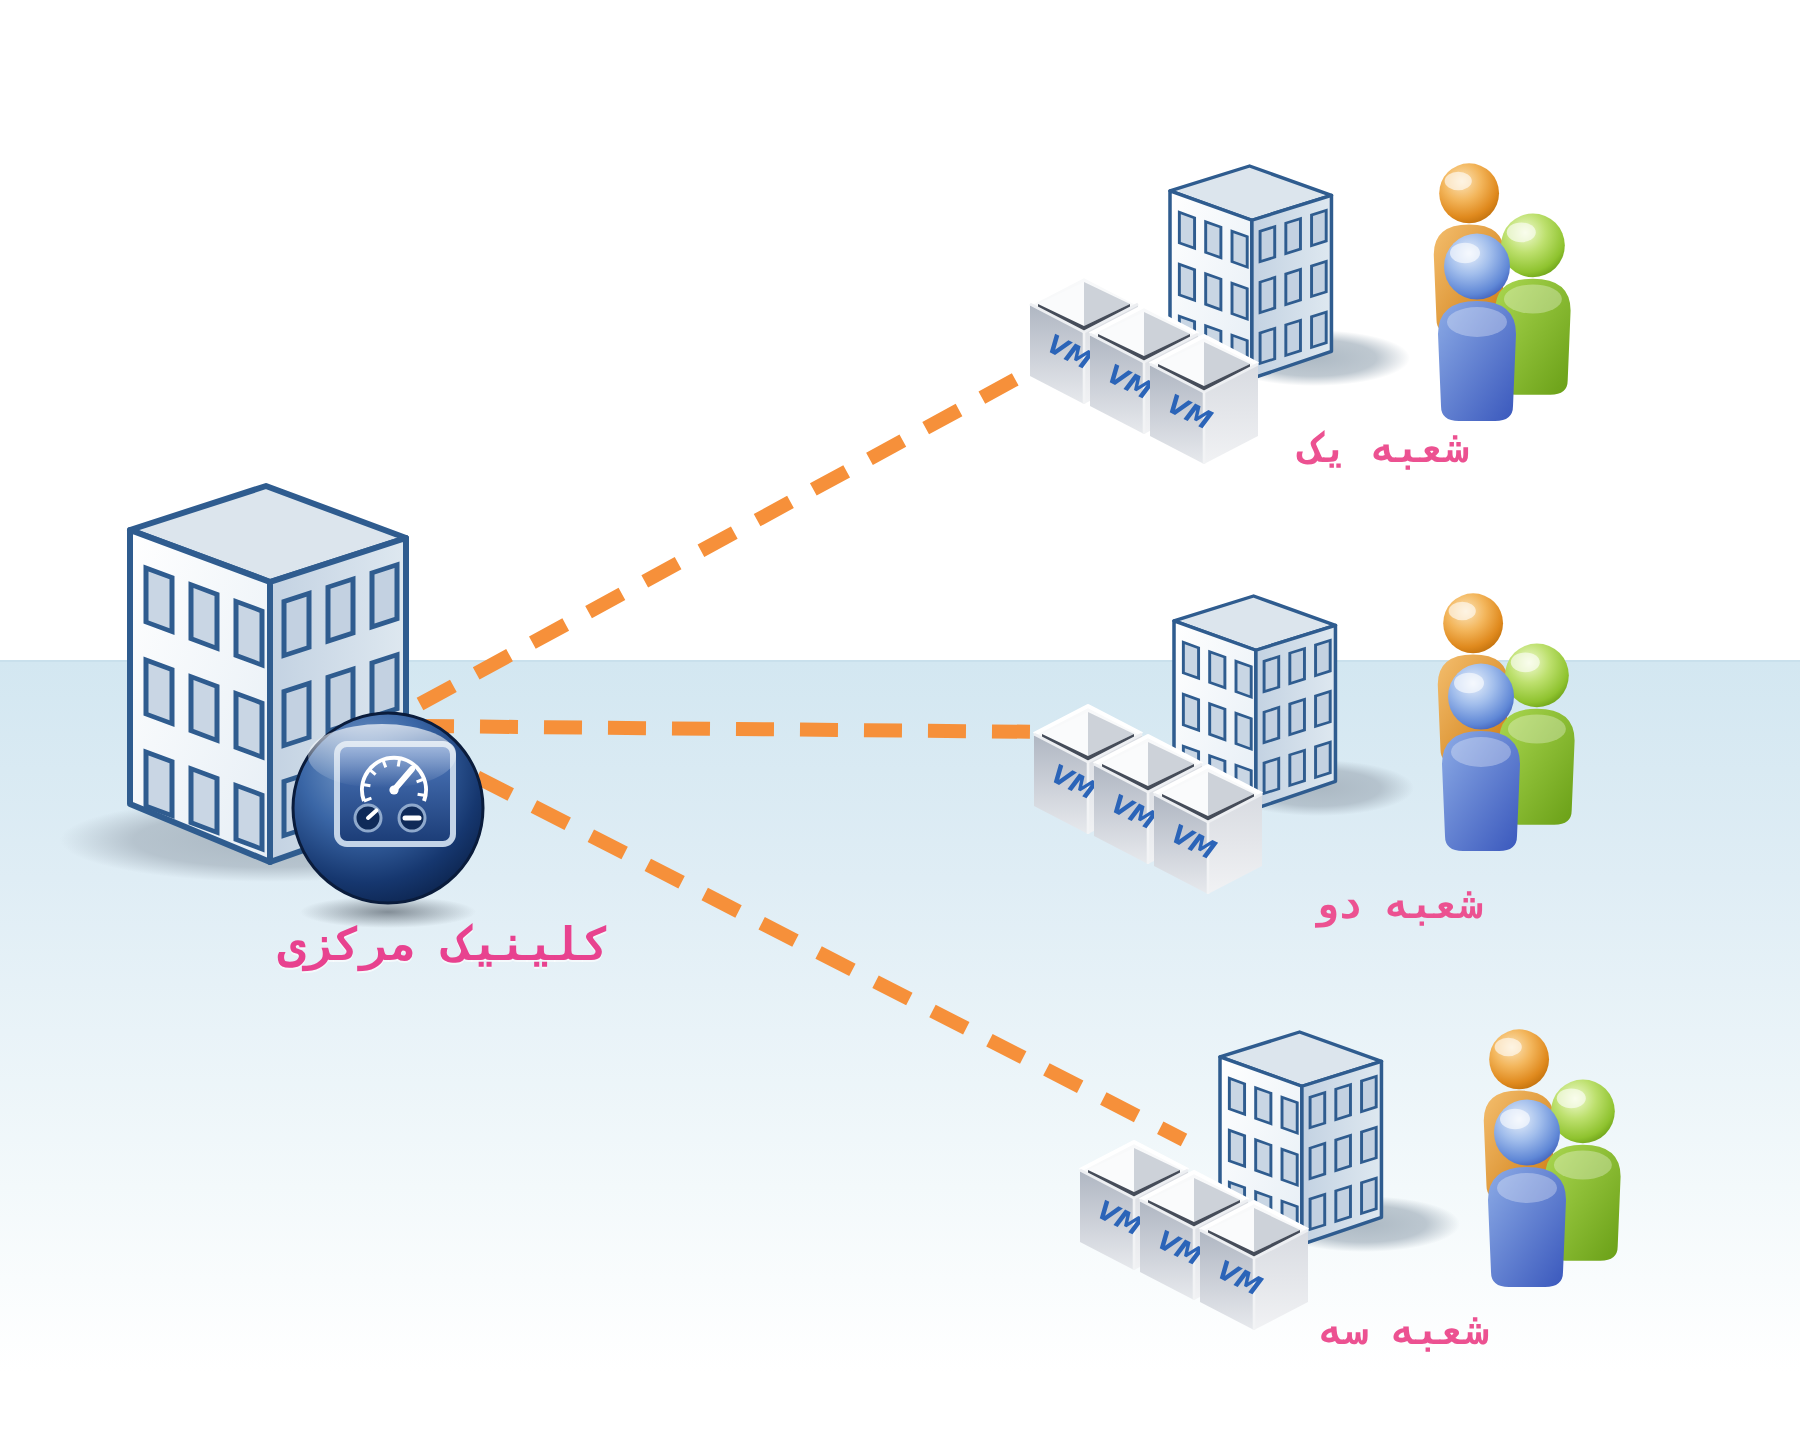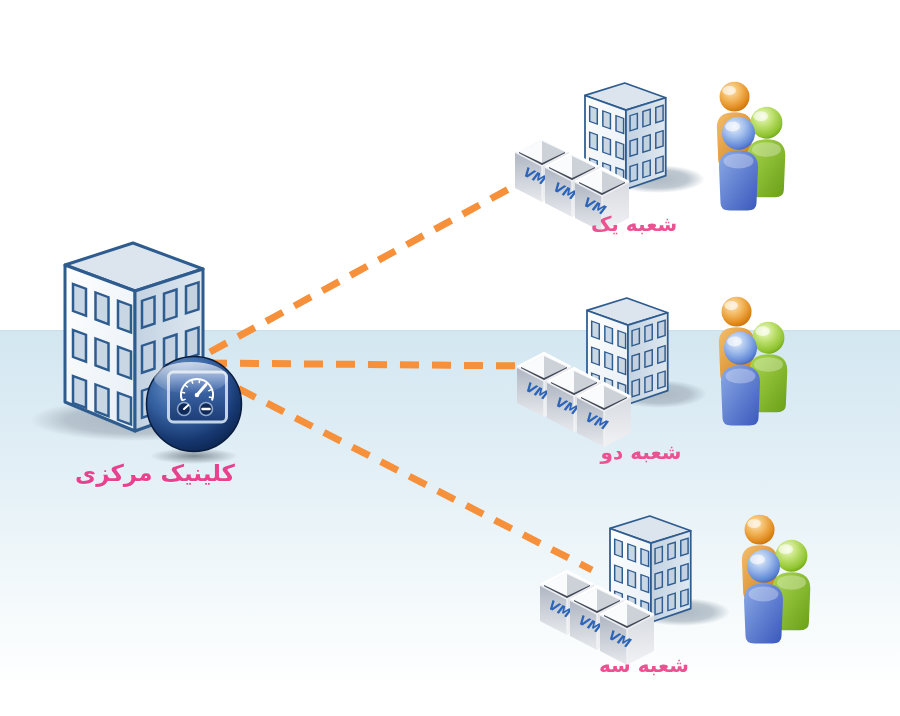--- a/index.html
+++ b/index.html
@@ -7,22 +7,23 @@
     position:relative;width:900px;height:716px;overflow:hidden;background:#ffffff;
     font-family:"DejaVu Sans","Liberation Sans",sans-serif;
   }
   .band{
     position:absolute;left:0;top:330px;width:900px;height:386px;
     background:linear-gradient(180deg,#D3E7F1 0%,#DFEDF5 28%,#F3F9FB 68%,#FFFFFF 92%);
     border-top:1px solid #C9E0EC;
   }
   .gfx{position:absolute;left:0;top:0;}
   .label{
-    position:absolute;text-align:center;font-weight:bold;direction:rtl;
+    position:absolute;text-align:right;font-weight:bold;direction:rtl;
     letter-spacing:0px;
+    font-family:Liberation Mono, monospace;
   }
   .label-center{
     left:5px;top:460px;width:300px;font-size:23px;color:#E8428F;
     text-shadow:0 1px 0 rgba(255,255,255,.6);
   }
   .label-branch{width:200px;font-size:20px;color:#EC5191;}
   .label-b1{left:534px;top:212px;}
   .label-b2{left:541px;top:440px;}
   .label-b3{left:544px;top:653px;}
 </style>

